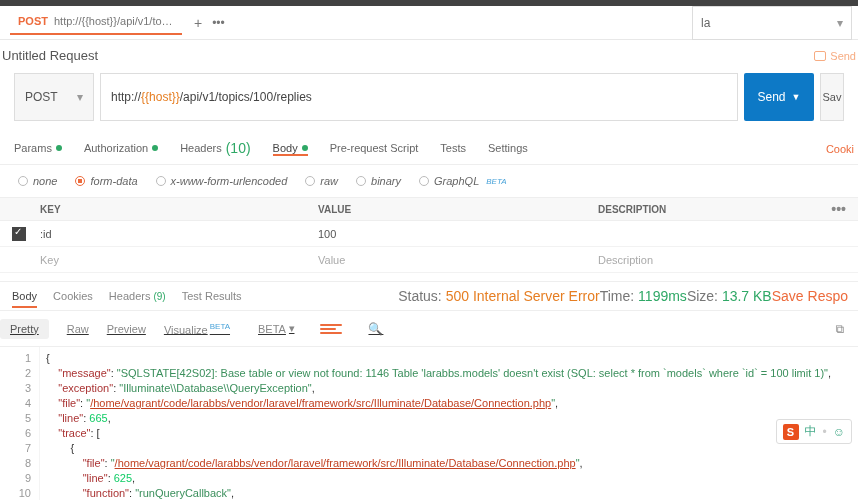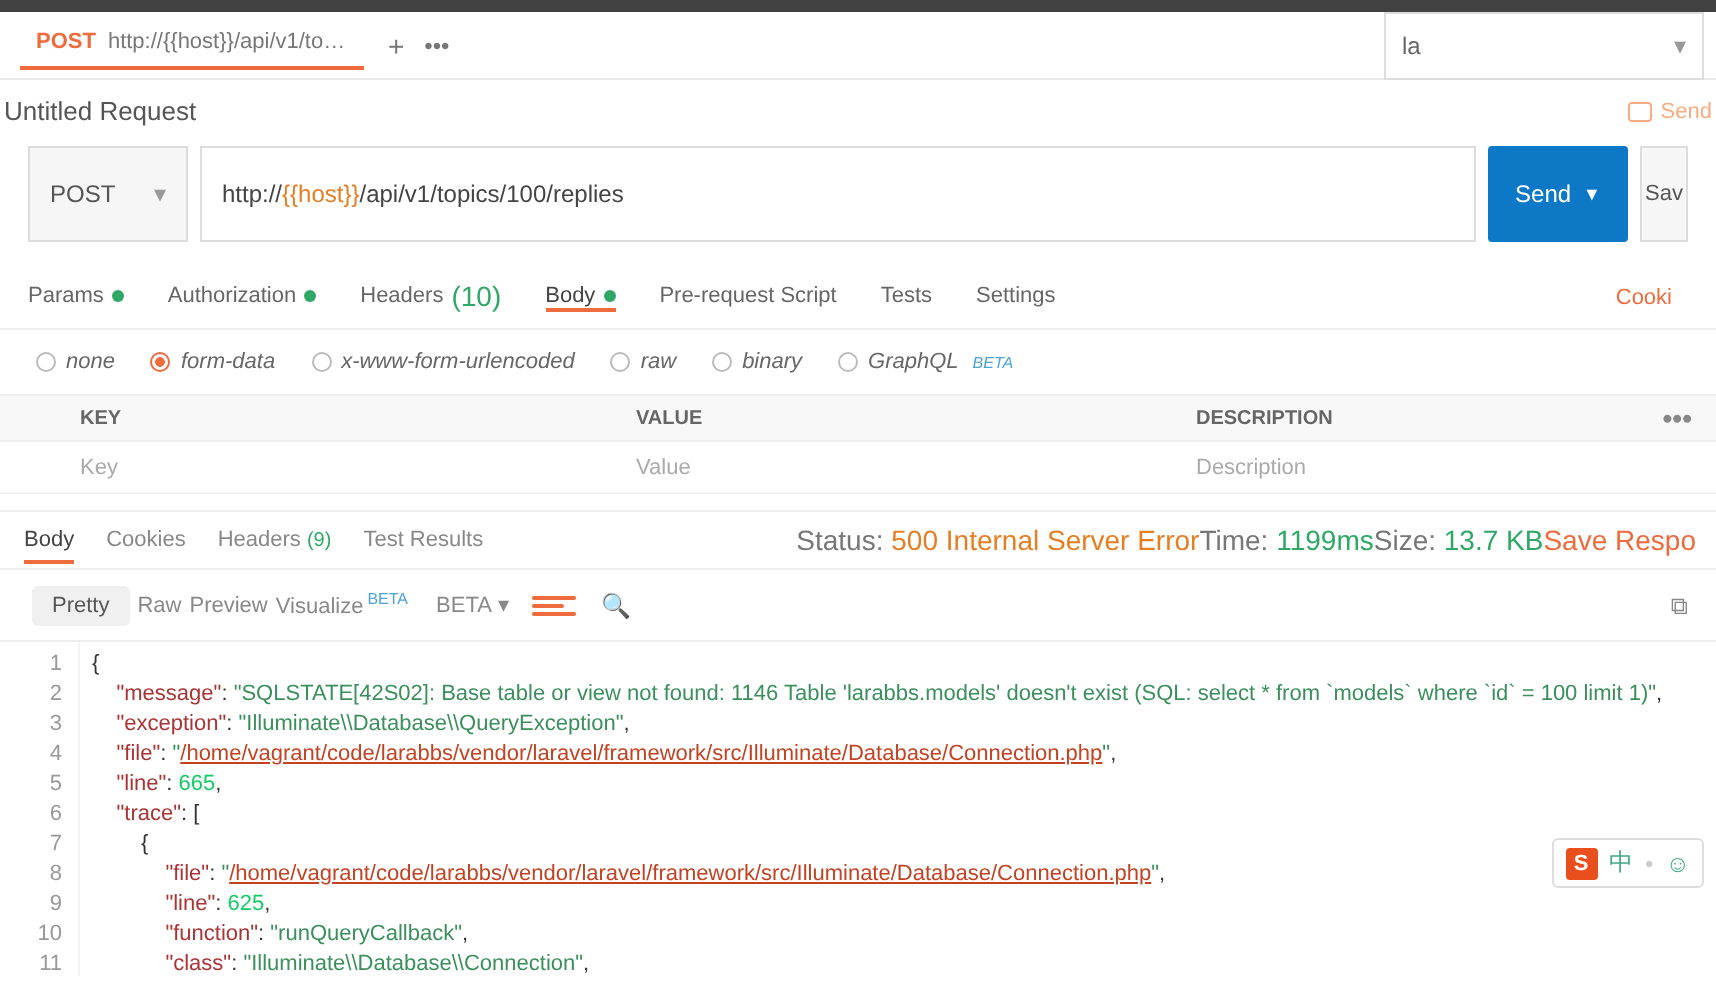--- a/index.html
+++ b/index.html
@@ -27,21 +27,21 @@
 .url-input .var { color: #e67e22; }
 .send-btn { width: 70px; background: #0d79c6; color: #fff; display: flex; align-items: center; justify-content: center; gap: 6px; font-size: 12px; border-radius: 2px; }
 .send-btn .chev { font-size: 9px; }
 .save-btn { width: 24px; border: 1px solid #ddd; background: #f6f6f6; display: flex; align-items: center; justify-content: center; color: #555; font-size: 11px; }
 
 .reqtabs { display: flex; gap: 22px; padding: 0 14px; align-items: center; height: 32px; border-bottom: 1px solid #eee; position: relative; }
 .reqtab { font-size: 11px; color: #666; display: flex; align-items: center; gap: 4px; cursor: pointer; padding-bottom: 2px; }
 .reqtab.active { border-bottom: 2px solid #ed6b3c; color: #444; padding-bottom: 0; margin-bottom: -1px; }
 .dot { width: 6px; height: 6px; background: #2fa866; border-radius: 50%; display: inline-block; }
 .count { color: #2fa866; font-size: 14px; }
-.cookies-link { position: absolute; right: 22px; color: #ed6b3c; font-size: 11px; }
+.cookies-link { position: absolute; right: 4px; color: #ed6b3c; font-size: 11px; }
 
 .bodytype { display: flex; gap: 18px; padding: 10px 18px; align-items: center; }
 .radio { display: flex; align-items: center; gap: 5px; color: #666; font-size: 11px; font-style: italic; }
 .radio .circ { width: 10px; height: 10px; border-radius: 50%; border: 1.5px solid #bbb; display: inline-block; }
 .radio.sel .circ { border-color: #ed6b3c; background: radial-gradient(#ed6b3c 40%, transparent 45%); }
 .beta { color: #4aa3d9; font-size: 8px; vertical-align: super; margin-left: 2px; }
 
 .kv-header { display: flex; background: #f8f8f8; border-top: 1px solid #eee; border-bottom: 1px solid #eee; font-size: 10px; color: #666; font-weight: 700; height: 24px; align-items: center; position: relative; }
 .kv-check-col { width: 38px; }
 .kv-key { width: 280px; padding-left: 2px; }
@@ -61,21 +61,21 @@
 
 .resp-tabs { display: flex; align-items: center; height: 30px; padding: 0 12px; gap: 16px; border-top: 1px solid #eee; border-bottom: 1px solid #eee; position: relative; }
 .resp-tab { font-size: 11px; color: #888; cursor: pointer; }
 .resp-tab.active { color: #444; border-bottom: 2px solid #ed6b3c; padding-bottom: 4px; margin-bottom: -5px; }
 .resp-count { color: #2fa866; font-size: 10px; }
 .resp-status { position: absolute; right: 10px; display: flex; font-size: 14px; color: #777; text-align: center; }
 .resp-status .err { color: #e67e22; }
 .resp-status .g { color: #2fa866; }
 .resp-status .sv { color: #ed6b3c; }
 
-.resp-toolbar { display: flex; align-items: center; height: 36px; padding: 0 16px; gap: 4px; border-bottom: 1px solid #eee; }
+.resp-toolbar { display: flex; align-items: center; height: 36px; padding: 0 0; gap: 18px; border-bottom: 1px solid #eee; text-decoration: underline; }
 .resp-tool { font-size: 11px; color: #888; cursor: pointer; }
 .resp-tool.active { color: #555; background: #f0f0f0; padding: 4px 10px; border-radius: 3px; }
 .json-dd { display: flex; align-items: center; gap: 3px; font-size: 11px; color: #888; margin-left: 10px; }
 .wrap-icon { width: 22px; height: 18px; display: flex; flex-direction: column; justify-content: center; gap: 2px; margin-left: 8px; }
 .wrap-icon span { height: 2px; background: #ed6b3c; border-radius: 1px; }
 .wrap-icon span:nth-child(2) { width: 70%; }
 .search-icon { margin-left: 8px; color: #888; }
 .copy-icon { position: absolute; right: 14px; color: #888; }
 
 .code { display: flex; font-family: Consolas, Menlo, monospace; font-size: 11px; line-height: 15px; height: 167px; overflow: hidden; position: relative; }
@@ -190,20 +190,28 @@
   </div>
 
   <div class="kv-header">
     <div class="kv-check-col"></div>
     <div class="kv-key">KEY</div>
     <div class="kv-val">VALUE</div>
     <div class="kv-desc">DESCRIPTION</div>
     <div class="kv-more">•••</div>
   </div>
 
+  <div class="kv-row">
+    <div class="check-spacer">
+        <span class="cb"></span>
+      </div>
+    <div class="k">:id</div>
+    <div class="v">100</div>
+    <div class="d"></div>
+  </div>
   <div class="kv-row placeholder">
     <div class="check-spacer"></div>
     <div class="k">Key</div>
     <div class="v">Value</div>
     <div class="d">Description</div>
   </div>
 
   <div style="height:8px"></div>
 
   <div class="resp-tabs">

